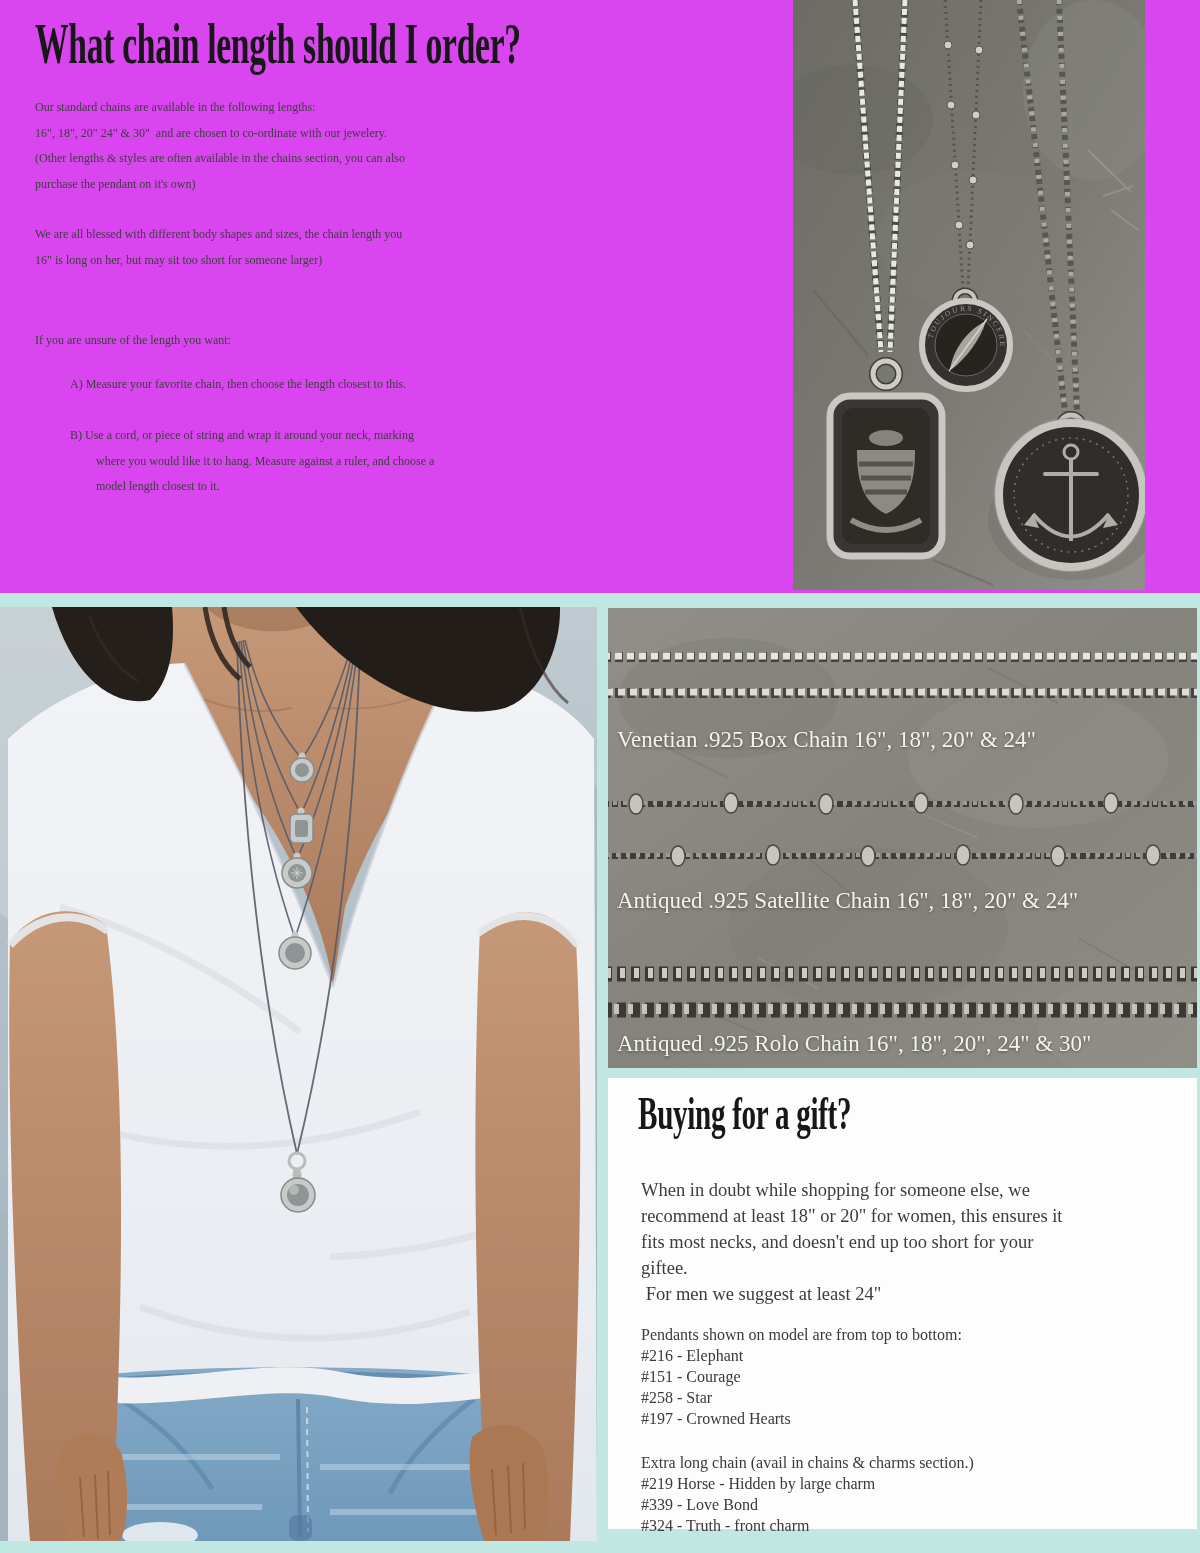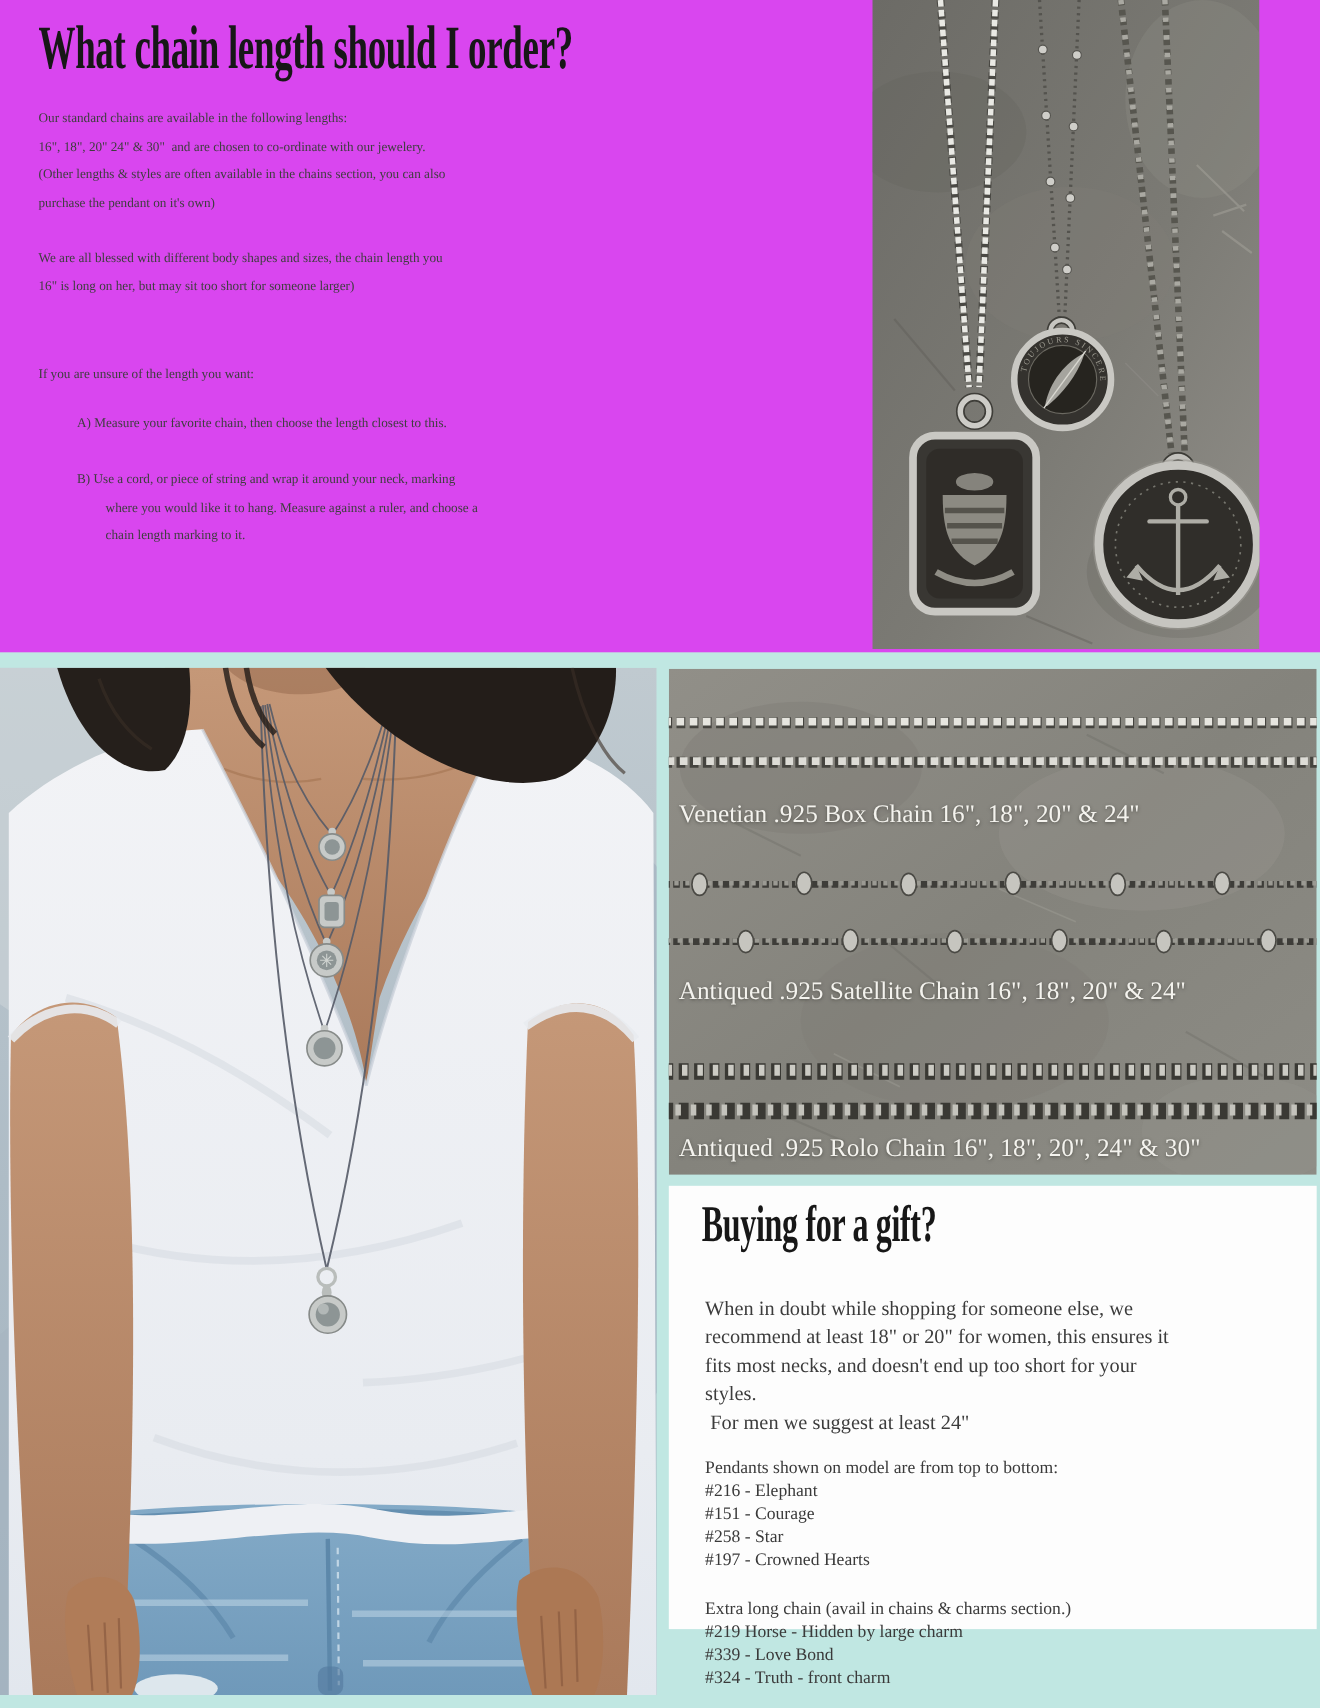--- a/index.html
+++ b/index.html
@@ -23,21 +23,21 @@
   #teal-band{left:0;top:593px;width:1200px;height:960px;}
   #model-photo{left:0px;top:607px;width:597px;height:934px;}
   #chains-photo{left:608px;top:608px;width:589px;height:460px;}
   .chain-label{position:absolute;left:9px;font-size:23px;line-height:30px;color:#f4f3ee;
                text-shadow:0 1px 3px rgba(40,40,35,.55);white-space:pre-wrap;}
   #chain-label-1{top:117px;}
   #chain-label-2{top:278px;}
   #chain-label-3{top:421px;}
 
   
-  #gift-box{left:608px;top:1078px;width:589px;height:403px;background:#fdfdfd;}
+  #gift-box{left:608px;top:1078px;width:589px;height:451px;background:#fdfdfd;}
   #gift-heading{left:30px;top:8px;font-size:47px;line-height:54px;}
   #gift-heading .squeeze{transform:scaleX(0.62);}
   #gift-body{left:33px;top:99px;font-size:18.5px;line-height:26px;color:#3c3c3c;}
   .small-text{font-size:16px;line-height:21px;color:#3a3a3a;}
   #gift-pendant-list{left:33px;top:246px;}
   #gift-extra-list{left:33px;top:374px;}
 </style>
 </head>
 <body>
 
@@ -63,21 +63,21 @@
     <div class="line">If you are unsure of the length you want:</div>
   </div>
 
   <div class="abs body-text" id="intro-option-a">
     <div class="line">A) Measure your favorite chain, then choose the length closest to this.</div>
   </div>
 
   <div class="abs body-text" id="intro-option-b">
     <div class="line">B) Use a cord, or piece of string and wrap it around your neck, marking</div>
     <div class="line cont">where you would like it to hang. Measure against a ruler, and choose a</div>
-    <div class="line cont">chain length marking to it.</div>
+    <div class="line cont">model length closest to it.</div>
   </div>
 
   <div class="abs" id="pendant-photo">
     <svg width="352" height="590" viewBox="0 0 352 590">
       <defs>
         <linearGradient id="slateG" x1="0" y1="0" x2="1" y2="1">
           <stop offset="0" stop-color="#6c6b66"></stop>
             <stop offset="0.55" stop-color="#7b7a74"></stop>
             <stop offset="1" stop-color="#918f89"></stop>
         </linearGradient>
@@ -339,21 +339,21 @@
 
   <div class="abs" id="gift-box">
     <div class="abs display-heading" id="gift-heading">
       <span class="squeeze">Buying for a gift?</span>
     </div>
 
     <div class="abs" id="gift-body">
       <div class="line">When in doubt while shopping for someone else, we</div>
       <div class="line">recommend at least 18" or 20" for women, this ensures it</div>
       <div class="line">fits most necks, and doesn't end up too short for your</div>
-      <div class="line">styles.</div>
+      <div class="line">giftee.</div>
       <div class="line"> For men we suggest at least 24"</div>
     </div>
 
     <div class="abs small-text" id="gift-pendant-list">
       <div class="line">Pendants shown on model are from top to bottom:</div>
       <div class="line">#216 - Elephant</div>
       <div class="line">#151 - Courage</div>
       <div class="line">#258 - Star</div>
       <div class="line">#197 - Crowned Hearts</div>
     </div>

